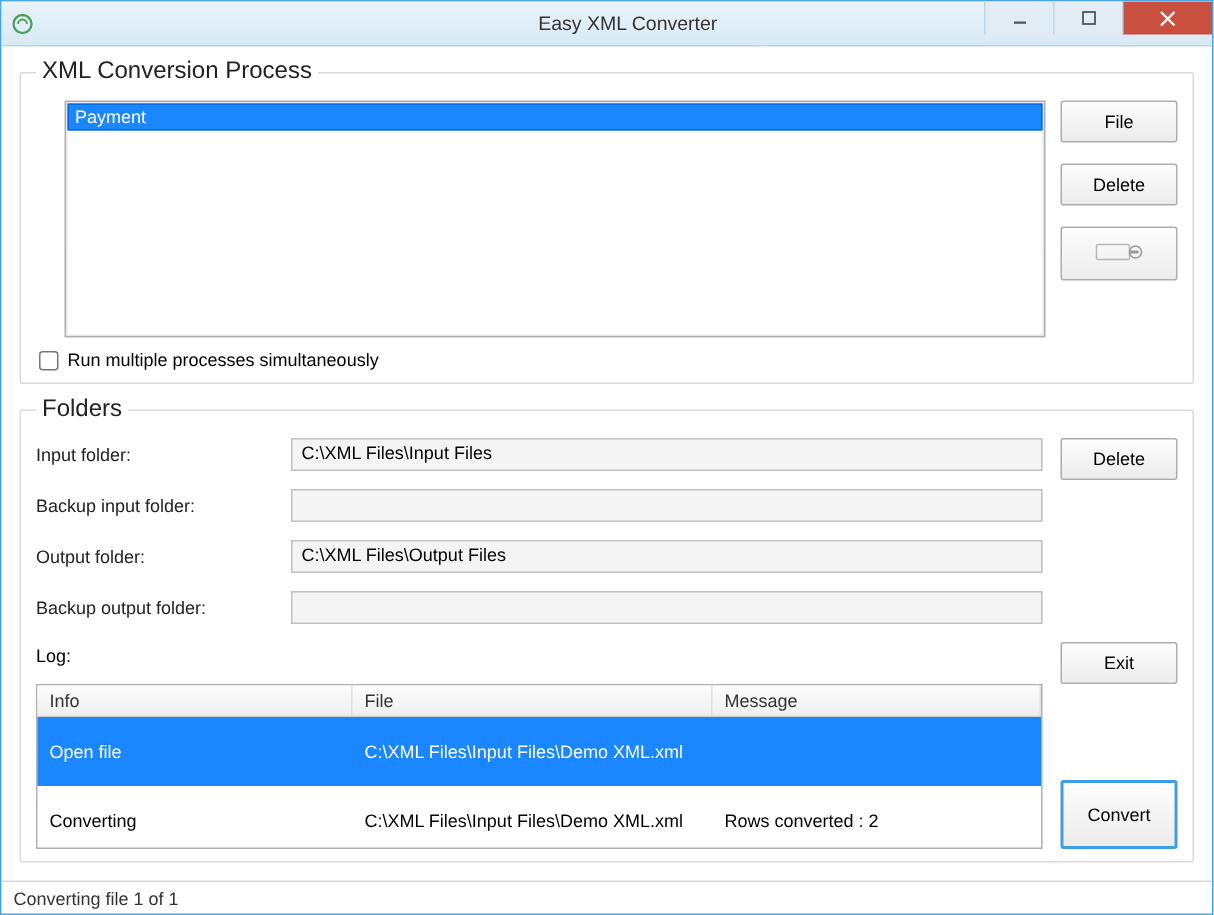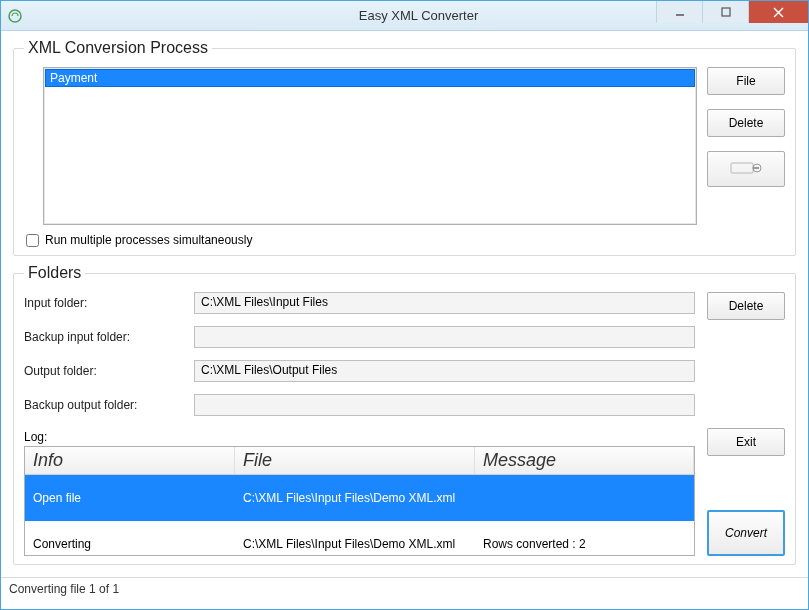--- a/index.html
+++ b/index.html
@@ -14,33 +14,33 @@
 .winbtn svg { stroke: currentColor; }
 .content { padding: 8px 12px 4px 12px; }
 fieldset { border: 1px solid #d9d9d9; border-radius: 2px; padding: 10px 10px 8px 10px; margin-bottom: 8px; position: relative; }
 legend { font-size: 16px; color: #222; padding: 0 4px; }
 .process-wrap { display: flex; gap: 10px; margin-left: 19px; }
 .process-list { flex: 1; height: 158px; border: 1px solid #b0b0b0; background: #fff; padding: 1px; box-shadow: inset 0 0 0 1px #e6e6e6; }
 .process-item { background: #1a86ff; color: #fff; padding: 1px 4px; border:1px solid #0a6ae0; font-size:12px;}
 .sidebtns { display: flex; flex-direction: column; gap: 14px; width: 78px; }
 .btn { height: 28px; background: linear-gradient(#fdfdfd,#ececec); border: 1px solid #adadad; border-radius: 2px; cursor: pointer; font-size:12px; display:flex; align-items:center; justify-content:center;}
 .btn.icon { height: 36px; }
-.btn.convert { border: 2px solid #3a9fe3; height: 46px; font-style: italic; }
+.btn.convert { border: 2px solid #3a9fe3; height: 46px; }
 .chkrow { margin-top: 8px; display: flex; align-items: center; gap: 6px; padding-left: 2px;}
 .chkrow input { width:13px; height:13px; }
 .folders-body { display: flex; gap: 12px; }
 .fields { flex: 1; }
 .fieldrow { display: flex; align-items: center; margin-bottom: 12px; }
 .fieldrow label { width: 170px; color: #222; }
 .fieldrow .txt { flex: 1; height: 22px; border: 1px solid #c0c0c0; background: #f4f4f4; padding: 2px 6px; color:#000000;}
 .rightcol { width: 78px; display: flex; flex-direction: column; gap: 10px; }
-.loglabel { margin: 2px 0 2px 0; }
+.loglabel { margin: 2px 0 12px 0; }
 .logbox { border: 1px solid #b0b0b0; height: 110px; background:#fff; }
 .loghead { display: flex; background: linear-gradient(#fdfdfd,#efefef); border-bottom: 1px solid #d0d0d0; }
-.loghead div { padding: 3px 8px; border-right: 1px solid #e0e0e0; font-size:18px; color:#333;font-style:italic;}
+.loghead div { padding: 3px 8px; border-right: 1px solid #e0e0e0; font-size:12px; color:#333;}
 .col-info { width: 210px; }
 .col-file { width: 240px; }
 .col-msg { flex: 1; }
 .logrow { display: flex; padding: 14px 0; }
 .logrow div { padding: 2px 8px; font-size:12px;}
 .logrow.sel { background: #1a86ff; color: #fff; }
 .statusbar { border-top: 1px solid #d9d9d9; padding: 4px 8px 6px 8px; color: #333; font-size:12px;}
 .logwrap { display:flex; gap:12px; }
 .logleft { flex:1; }
 .logright { width:78px; display:flex; flex-direction:column; gap:10px; justify-content:space-between;}

